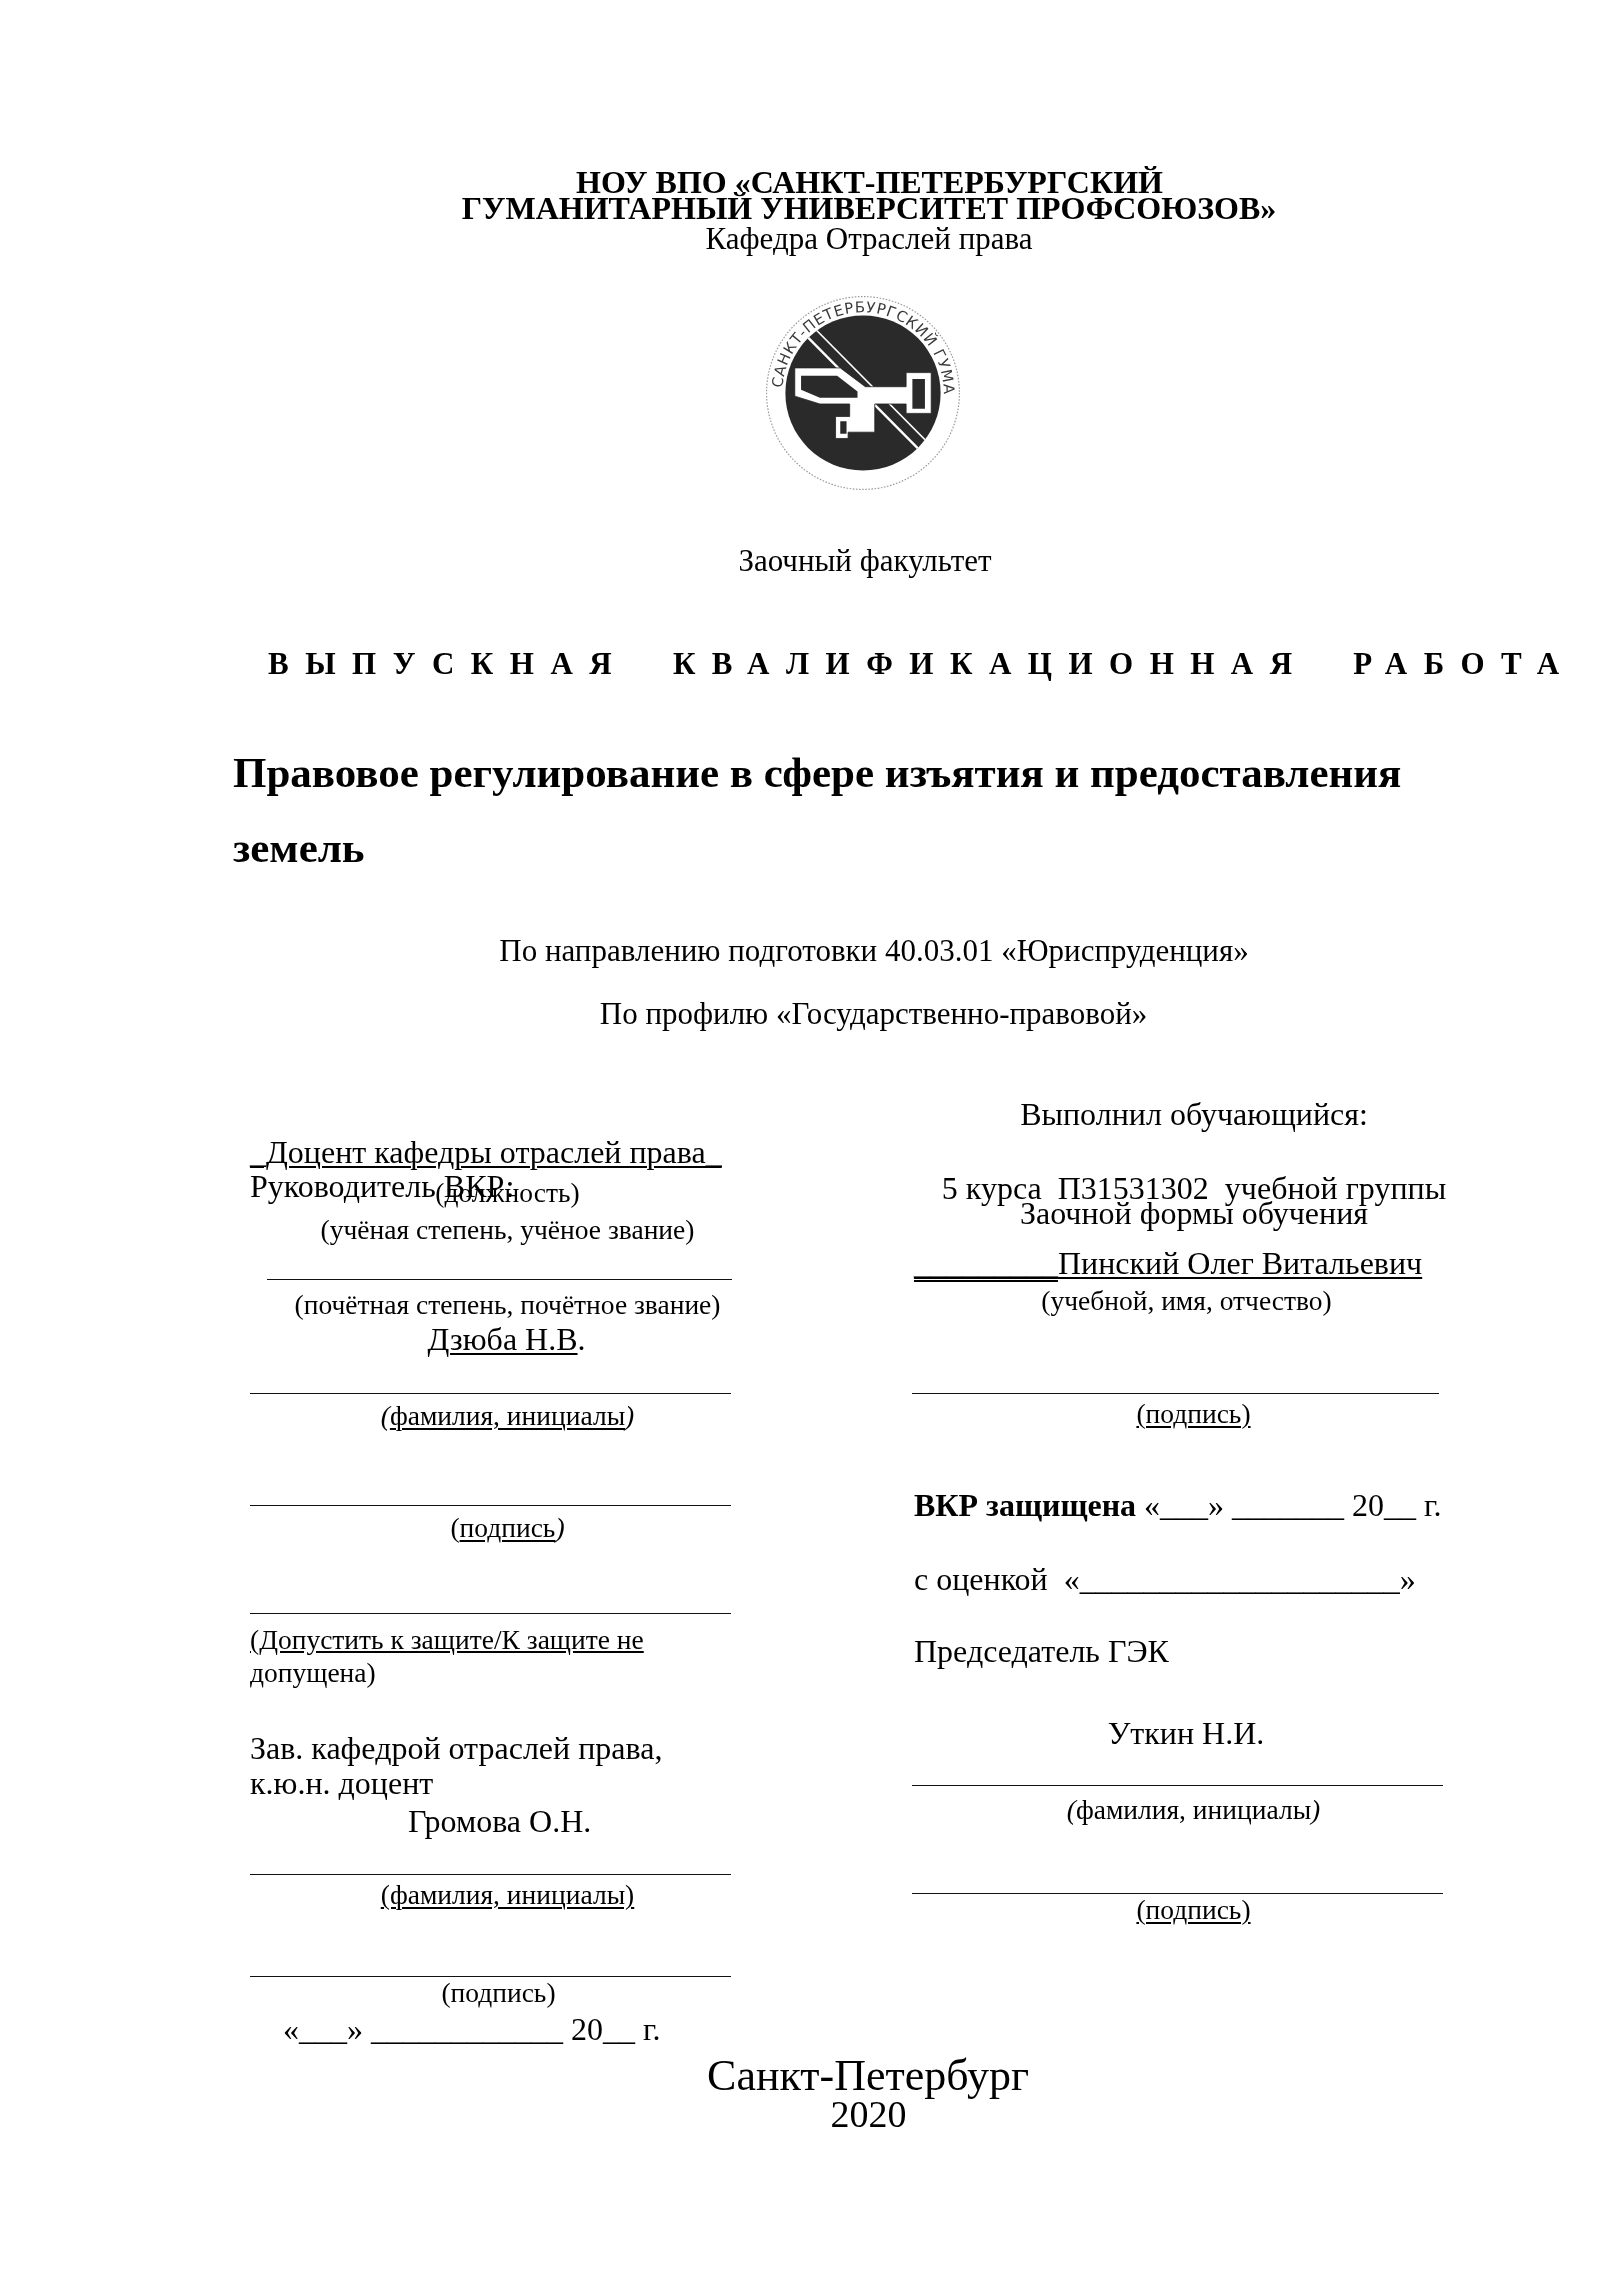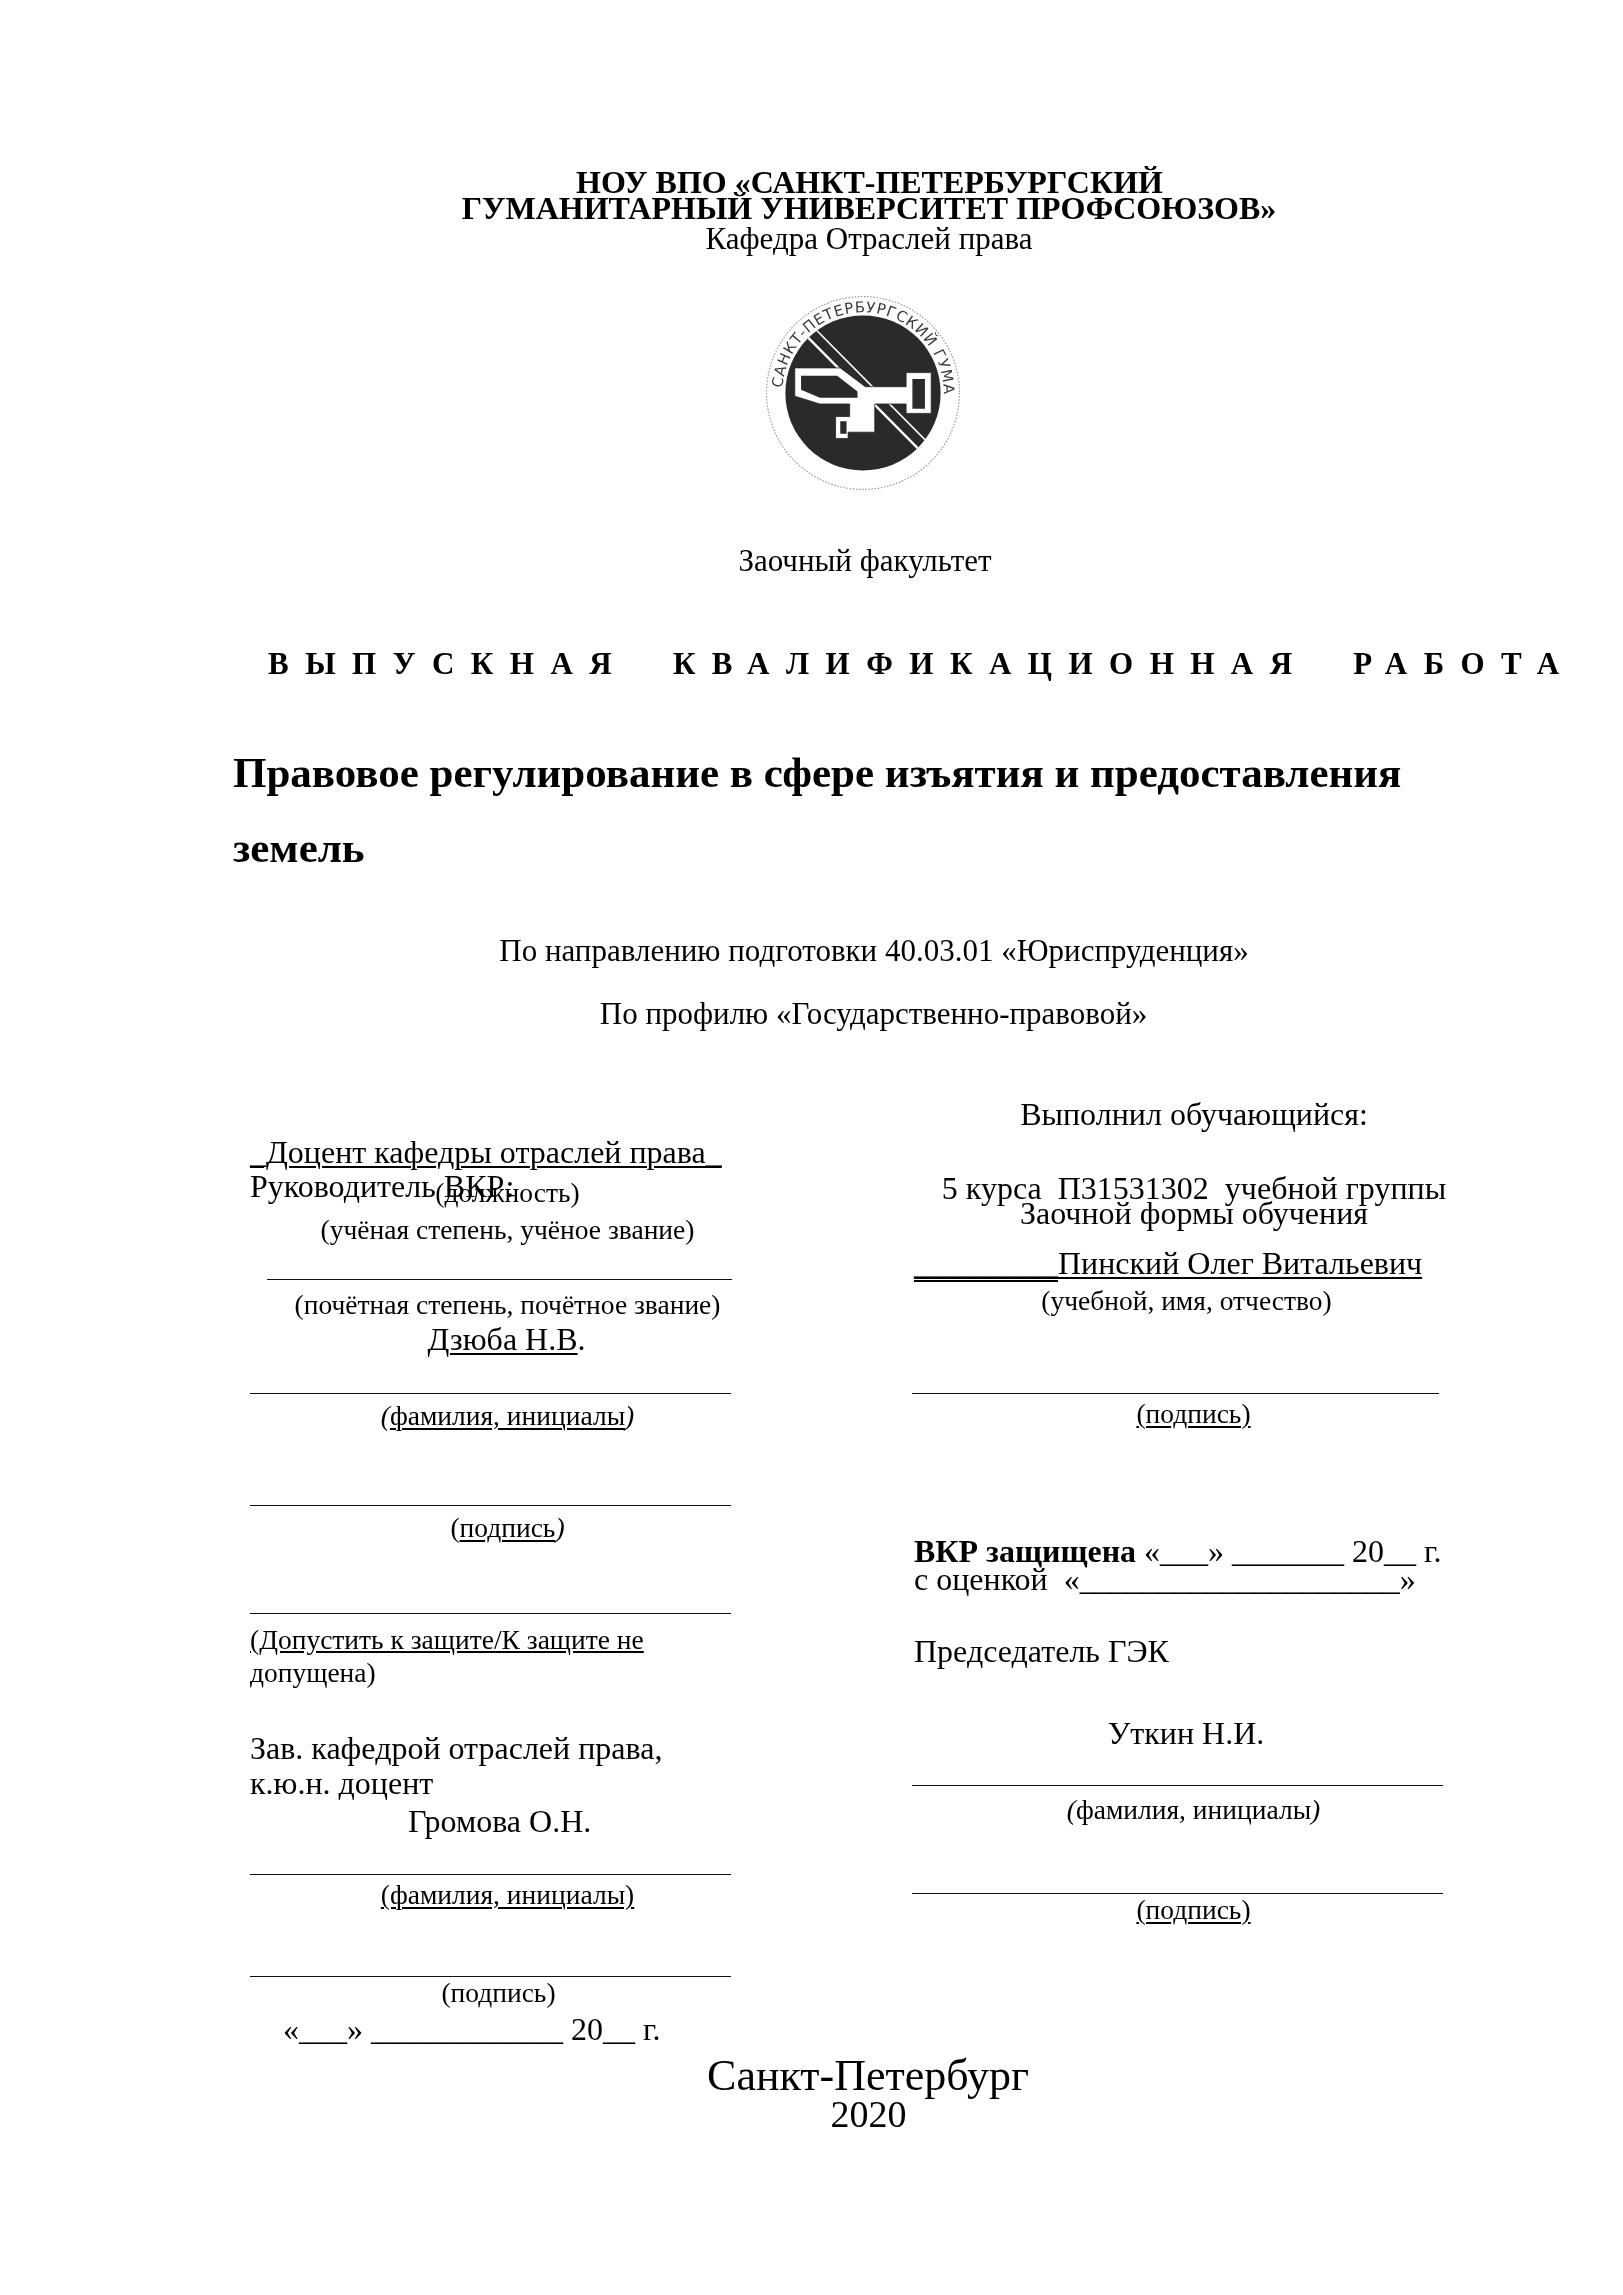--- a/index.html
+++ b/index.html
@@ -89,21 +89,21 @@
 <div class="ln fs41" style="left:283px; top:2013px;">«___» ____________ 20__ г.</div>
 
 <div class="ln c fs41" style="left:919px; top:1098px; width:550px;">Выполнил обучающийся:</div>
 <div class="ln c fs41" style="left:919px; top:1197px; width:550px;">Заочной формы обучения</div>
 <div class="ln c fs41" style="left:919px; top:1172px; width:550px;">5 курса  П31531302  учебной группы</div>
 <div class="ln fs41" style="left:914px; top:1247px;"><span class="u" style="text-decoration-style: double;">_________</span><span class="u">Пинский Олег Витальевич</span></div>
 <div class="ln c fs35" style="left:951px; top:1287px; width:471px;">(учебной, имя, отчество)</div>
 <div class="rule" style="left:912px; top:1393px; width:527px;"></div>
 <div class="ln c fs35" style="left:958px; top:1400px; width:471px;"><span class="u">(подпись)</span></div>
 
-<div class="ln fs41" style="left:914px; top:1489px;margin-top:46px;"><span class="b">ВКР защищена</span><span> «___» _______ 20__ г.</span></div>
+<div class="ln fs41" style="left:914px; top:1489px;"><span class="b">ВКР защищена</span><span> «___» _______ 20__ г.</span></div>
 <div class="ln fs41" style="left:914px; top:1563px;">с оценкой  «____________________»</div>
 <div class="ln fs41" style="left:914px; top:1635px;">Председатель ГЭК</div>
 <div class="ln c fs41" style="left:911px; top:1717px; width:550px;">Уткин Н.И.</div>
 <div class="rule" style="left:912px; top:1785px; width:531px;"></div>
 <div class="ln c fs35" style="left:958px; top:1796px; width:471px;"><span class="it">(</span><span>фамилия, инициалы</span><span class="it">)</span></div>
 <div class="rule" style="left:912px; top:1893px; width:531px;"></div>
 <div class="ln c fs35" style="left:958px; top:1896px; width:471px;"><span class="u">(подпись)</span></div>
 
 <div class="ln c fs56" style="left:554px; top:2054px; width:628px;">Санкт-Петербург</div>
 <div class="ln c fs48" style="left:633px; top:2095px; width:471px;">2020</div>

